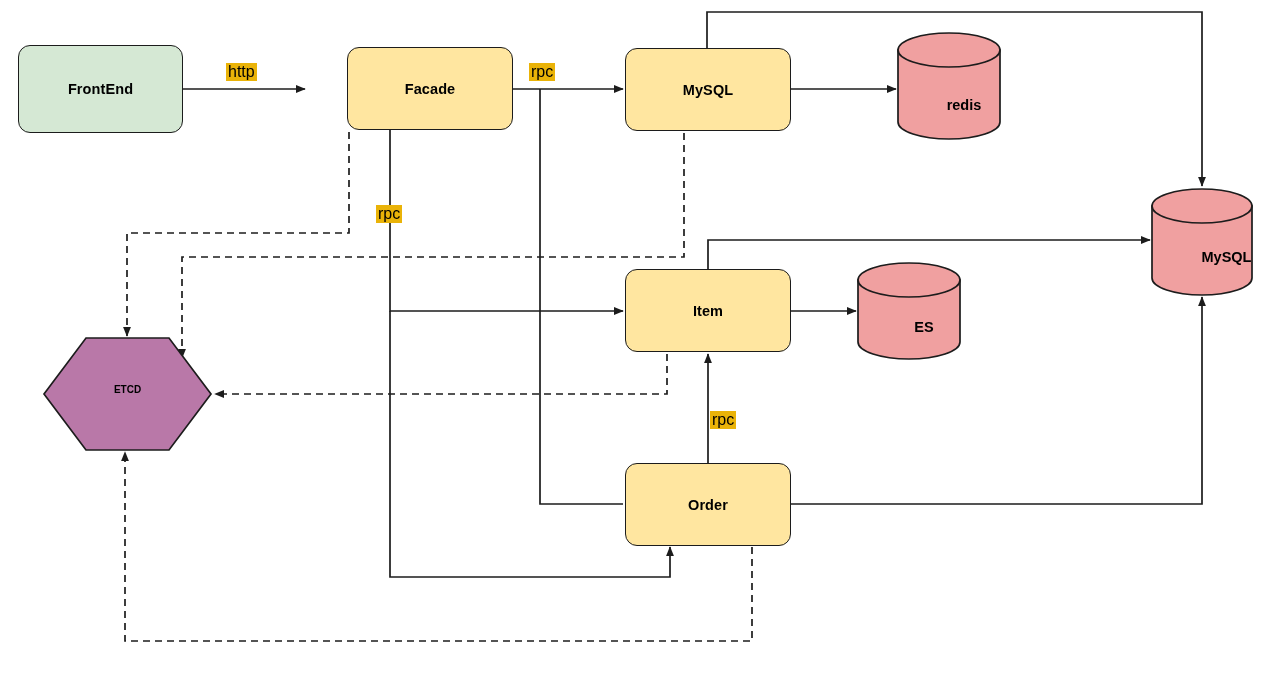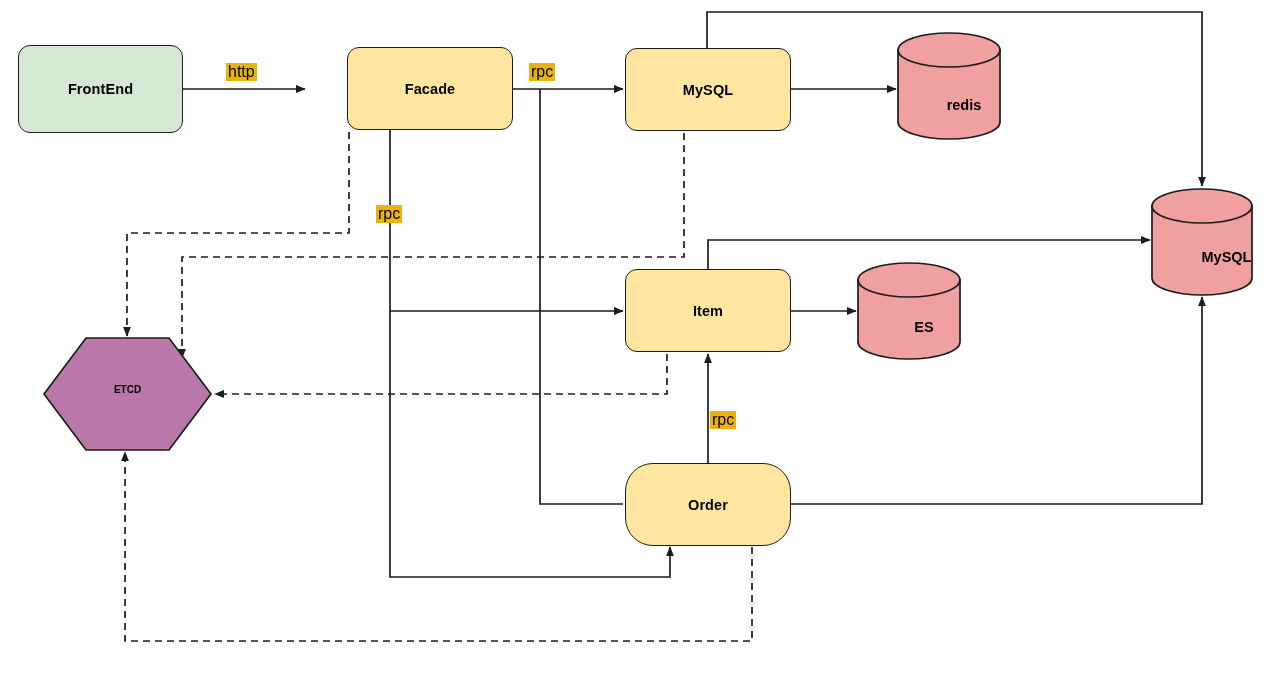--- a/index.html
+++ b/index.html
@@ -103,21 +103,21 @@
   </div>
 
   <div class="node rbox node-yellow" style="left:625px;top:48px;width:166px;height:83px;">
     <span class="lbl">MySQL</span>
   </div>
 
   <div class="node rbox node-yellow" style="left:625px;top:269px;width:166px;height:83px;">
     <span class="lbl">Item</span>
   </div>
 
-  <div class="node rbox node-yellow" style="left:625px;top:463px;width:166px;height:83px;border-radius:28px;">
+  <div class="node rbox node-yellow" style="left:625px;top:463px;width:166px;height:83px;">
     <span class="lbl">Order</span>
   </div>
 
   <div class="cyl" style="left:898px;top:33px;width:102px;height:106px;">
     <span class="lbl" style="top:64px;">redis</span>
   </div>
 
   <div class="cyl" style="left:858px;top:263px;width:102px;height:120px;">
     <span class="lbl" style="top:56px;">ES</span>
   </div>

